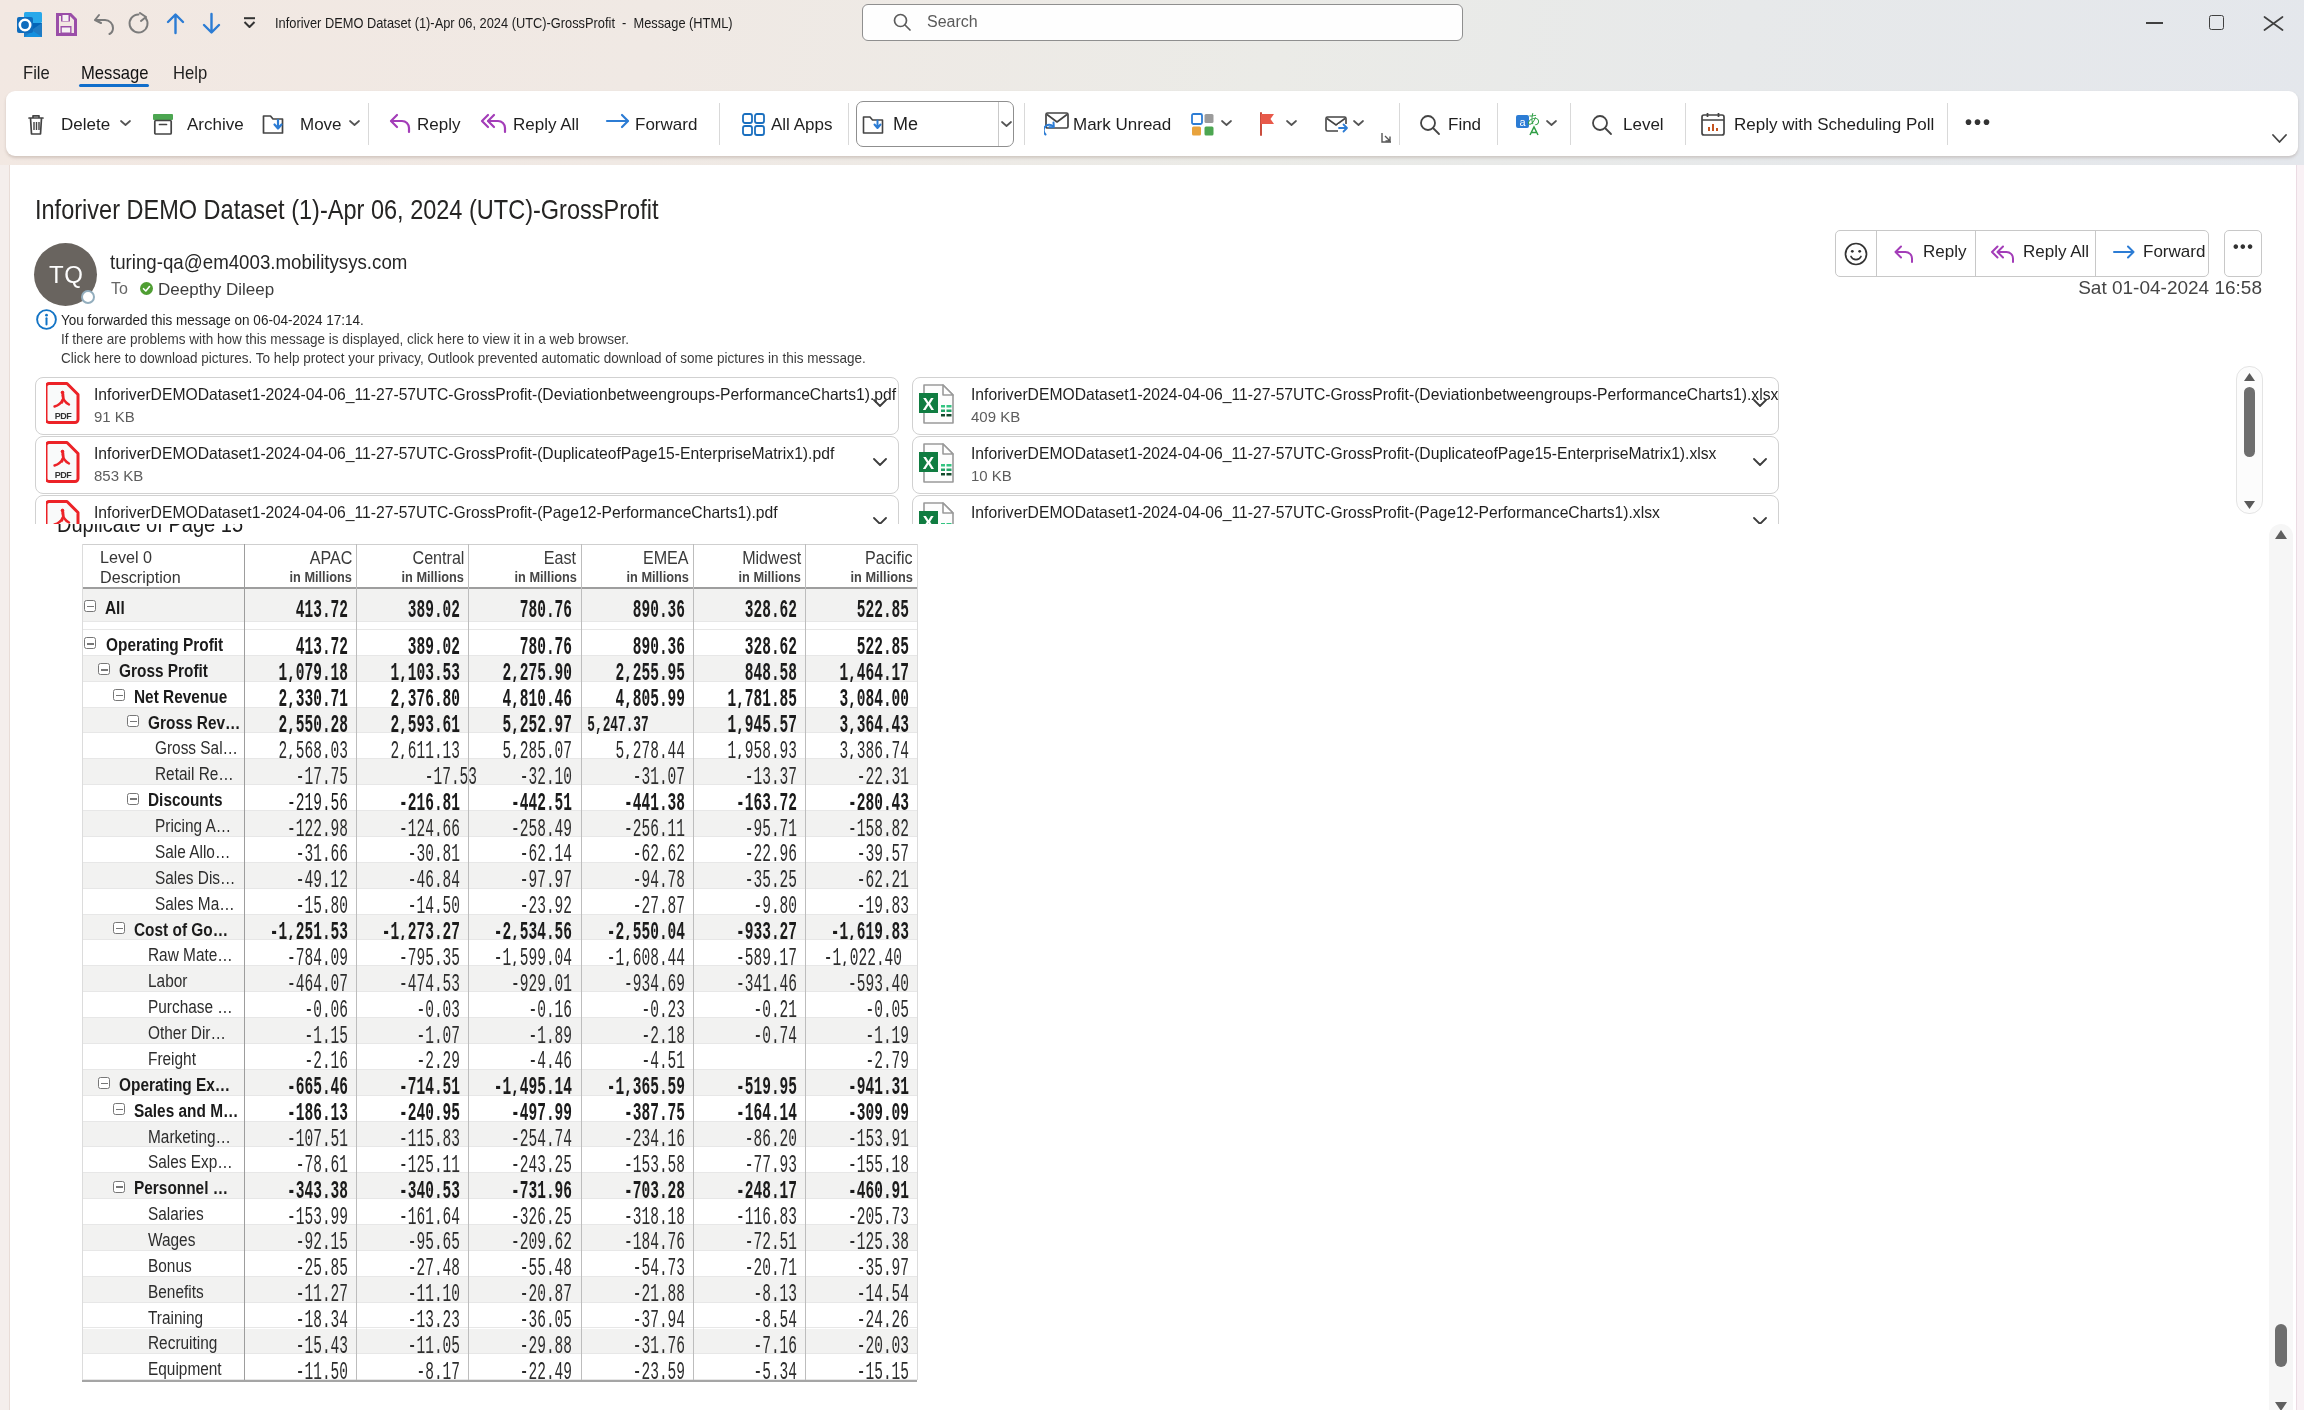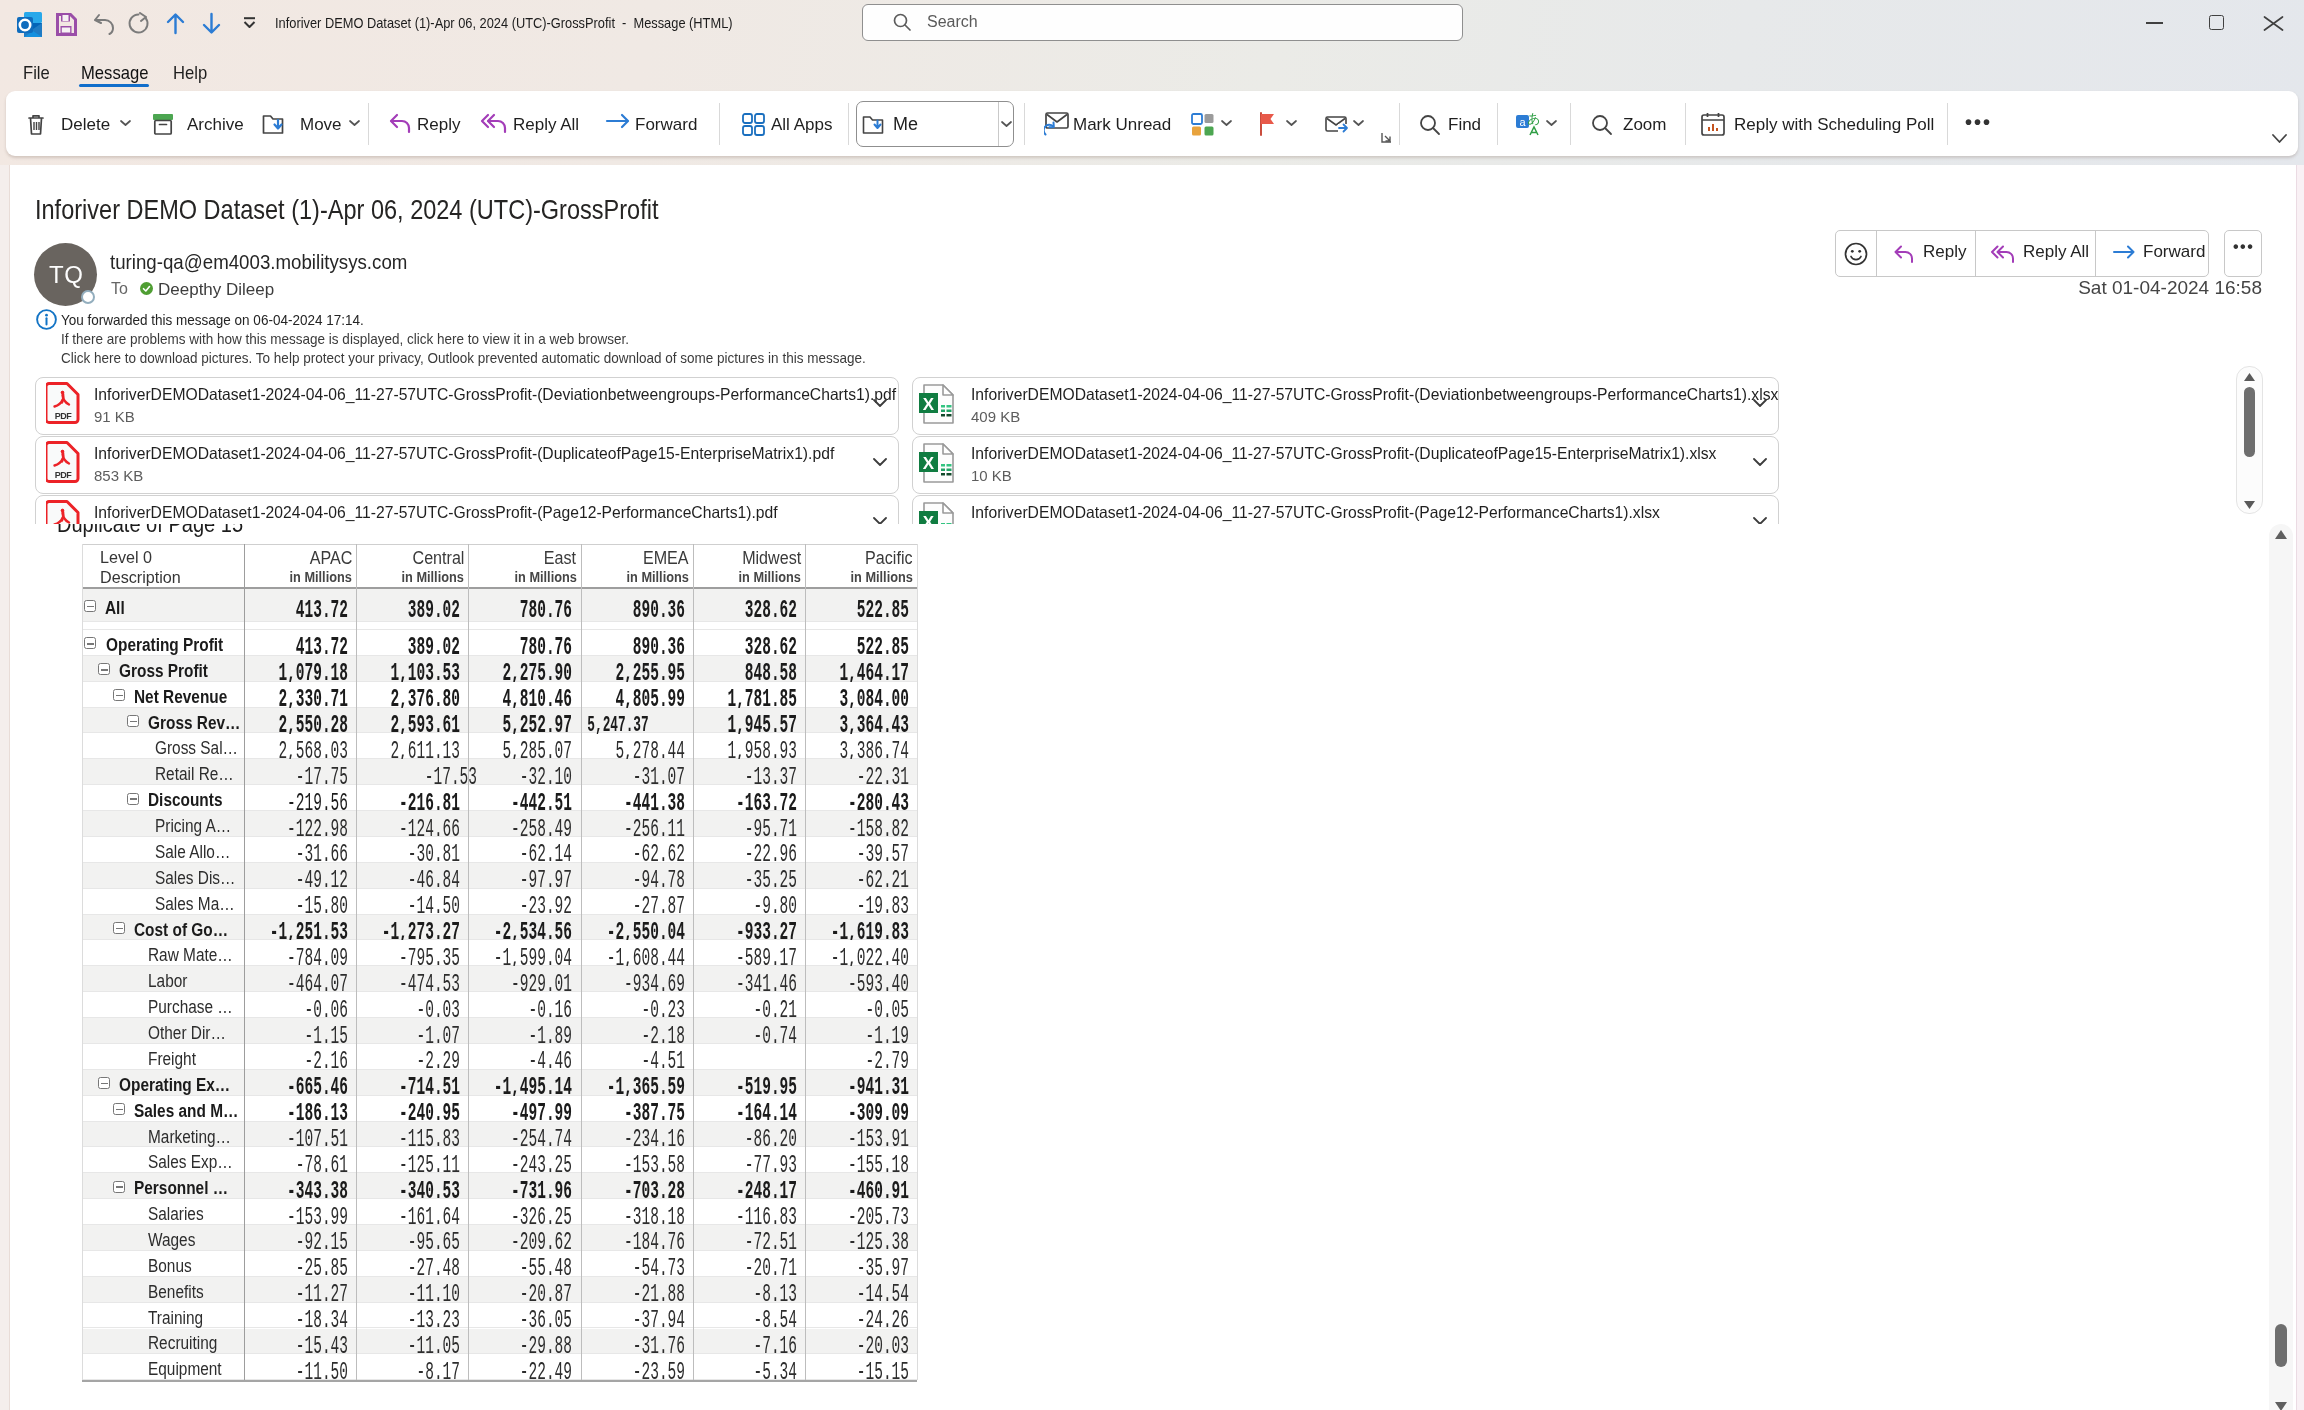--- a/index.html
+++ b/index.html
@@ -184,21 +184,21 @@
     <path d="M14 22 l4 -8 4 8 m-6.5 -2.5 h5" stroke="#2f9e44" stroke-width="1.5" fill="none"></path>
   </svg>
 <svg class="abs" style="left:1546px;top:120px" width="11" height="6" viewBox="0 0 11 6">
     <path d="M1 1 L5.5 5 L10 1" stroke="#545454" stroke-width="1.7" fill="none" stroke-linecap="round" stroke-linejoin="round"></path>
   </svg>
 <div class="abs vdiv" style="left:1570px"></div>
 <svg class="abs" style="left:1591px;top:114px" width="22" height="22" viewBox="0 0 22 22">
     <circle cx="9" cy="9" r="7" stroke="#444" stroke-width="1.8" fill="none"></circle>
     <path d="M14 14 L20 20" stroke="#444" stroke-width="1.8" stroke-linecap="round"></path>
   </svg>
-<div class="abs rlab" style="left:1623px;top:115px">Zoom</div>
+<div class="abs rlab" style="left:1623px;top:115px">Level</div>
 <div class="abs vdiv" style="left:1685px"></div>
 <svg class="abs" style="left:1701px;top:112px" width="26" height="25" viewBox="0 0 26 25">
     <rect x="1" y="3" width="22" height="20" rx="2" stroke="#444" stroke-width="1.7" fill="none"></rect>
     <path d="M1 8 h22 M6.5 1 v4 M17.5 1 v4" stroke="#444" stroke-width="1.7"></path>
     <path d="M8 19 v-4 M12 19 v-7 M16 19 v-3" stroke="#c4531f" stroke-width="2"></path>
   </svg>
 <div class="abs rlab" style="left:1734px;top:115px">Reply with Scheduling Poll</div>
 <div class="abs vdiv" style="left:1947px"></div>
 <div class="abs" style="left:1965px;top:111px;font-size:20px;letter-spacing:2px;color:#333;font-weight:bold">•••</div>
 <svg class="abs" style="left:2272px;top:134px" width="15" height="9" viewBox="0 0 15 9">
@@ -387,21 +387,21 @@
 <div class="abs num" style="left:542.7px;top:920.0px;width:142px;text-align:right;font-size:25px;line-height:25px;font-weight:bold;color:#1b1b1b"><span style="display:inline-block;transform:scaleX(.58);transform-origin:100% 50%">-2,550.04</span></div>
 <div class="abs num" style="left:654.8px;top:920.0px;width:142px;text-align:right;font-size:25px;line-height:25px;font-weight:bold;color:#1b1b1b"><span style="display:inline-block;transform:scaleX(.58);transform-origin:100% 50%">-933.27</span></div>
 <div class="abs num" style="left:767.0px;top:920.0px;width:142px;text-align:right;font-size:25px;line-height:25px;font-weight:bold;color:#1b1b1b"><span style="display:inline-block;transform:scaleX(.58);transform-origin:100% 50%">-1,619.83</span></div>
 <div class="abs" style="left:82px;top:940.4px;width:835px;height:25.9px;background:#ffffff;border-bottom:1px solid #e7e7e7"></div>
 <div class="abs" style="left:148px;top:945.4px;font-size:17.5px;line-height:20px;font-weight:normal;color:#2d2d2d;white-space:nowrap"><span style="display:inline-block;transform:scaleX(.88);transform-origin:0 50%">Raw Mate…</span></div>
 <div class="abs num" style="left:206.2px;top:945.9px;width:142px;text-align:right;font-size:25px;line-height:25px;font-weight:normal;color:#2d2d2d"><span style="display:inline-block;transform:scaleX(.58);transform-origin:100% 50%">-784.09</span></div>
 <div class="abs num" style="left:318.3px;top:945.9px;width:142px;text-align:right;font-size:25px;line-height:25px;font-weight:normal;color:#2d2d2d"><span style="display:inline-block;transform:scaleX(.58);transform-origin:100% 50%">-795.35</span></div>
 <div class="abs num" style="left:430.5px;top:945.9px;width:142px;text-align:right;font-size:25px;line-height:25px;font-weight:normal;color:#2d2d2d"><span style="display:inline-block;transform:scaleX(.58);transform-origin:100% 50%">-1,599.04</span></div>
 <div class="abs num" style="left:542.7px;top:945.9px;width:142px;text-align:right;font-size:25px;line-height:25px;font-weight:normal;color:#2d2d2d"><span style="display:inline-block;transform:scaleX(.58);transform-origin:100% 50%">-1,608.44</span></div>
 <div class="abs num" style="left:654.8px;top:945.9px;width:142px;text-align:right;font-size:25px;line-height:25px;font-weight:normal;color:#2d2d2d"><span style="display:inline-block;transform:scaleX(.58);transform-origin:100% 50%">-589.17</span></div>
-<div class="abs num" style="left:767.0px;top:945.9px;width:142px;text-align:right;font-size:25px;line-height:25px;font-weight:normal;color:#2d2d2d"><span style="display:inline-block;transform:scaleX(.58);transform-origin:100% 50%">-1,022.40</span></div>
+<div class="abs num" style="left:767.0px;top:945.9px;width:142px;text-align:left;font-size:25px;line-height:25px;font-weight:normal;color:#2d2d2d"><span style="display:inline-block;transform:scaleX(.58);transform-origin:100% 50%">-1,022.40</span></div>
 <div class="abs" style="left:82px;top:966.3px;width:835px;height:25.9px;background:#f2f2f1;border-bottom:1px solid #e7e7e7"></div>
 <div class="abs" style="left:148px;top:971.2px;font-size:17.5px;line-height:20px;font-weight:normal;color:#2d2d2d;white-space:nowrap"><span style="display:inline-block;transform:scaleX(.88);transform-origin:0 50%">Labor</span></div>
 <div class="abs num" style="left:206.2px;top:971.7px;width:142px;text-align:right;font-size:25px;line-height:25px;font-weight:normal;color:#2d2d2d"><span style="display:inline-block;transform:scaleX(.58);transform-origin:100% 50%">-464.07</span></div>
 <div class="abs num" style="left:318.3px;top:971.7px;width:142px;text-align:right;font-size:25px;line-height:25px;font-weight:normal;color:#2d2d2d"><span style="display:inline-block;transform:scaleX(.58);transform-origin:100% 50%">-474.53</span></div>
 <div class="abs num" style="left:430.5px;top:971.7px;width:142px;text-align:right;font-size:25px;line-height:25px;font-weight:normal;color:#2d2d2d"><span style="display:inline-block;transform:scaleX(.58);transform-origin:100% 50%">-929.01</span></div>
 <div class="abs num" style="left:542.7px;top:971.7px;width:142px;text-align:right;font-size:25px;line-height:25px;font-weight:normal;color:#2d2d2d"><span style="display:inline-block;transform:scaleX(.58);transform-origin:100% 50%">-934.69</span></div>
 <div class="abs num" style="left:654.8px;top:971.7px;width:142px;text-align:right;font-size:25px;line-height:25px;font-weight:normal;color:#2d2d2d"><span style="display:inline-block;transform:scaleX(.58);transform-origin:100% 50%">-341.46</span></div>
 <div class="abs num" style="left:767.0px;top:971.7px;width:142px;text-align:right;font-size:25px;line-height:25px;font-weight:normal;color:#2d2d2d"><span style="display:inline-block;transform:scaleX(.58);transform-origin:100% 50%">-593.40</span></div>
 <div class="abs" style="left:82px;top:992.2px;width:835px;height:25.9px;background:#ffffff;border-bottom:1px solid #e7e7e7"></div>
 <div class="abs" style="left:148px;top:997.1px;font-size:17.5px;line-height:20px;font-weight:normal;color:#2d2d2d;white-space:nowrap"><span style="display:inline-block;transform:scaleX(.88);transform-origin:0 50%">Purchase …</span></div>

